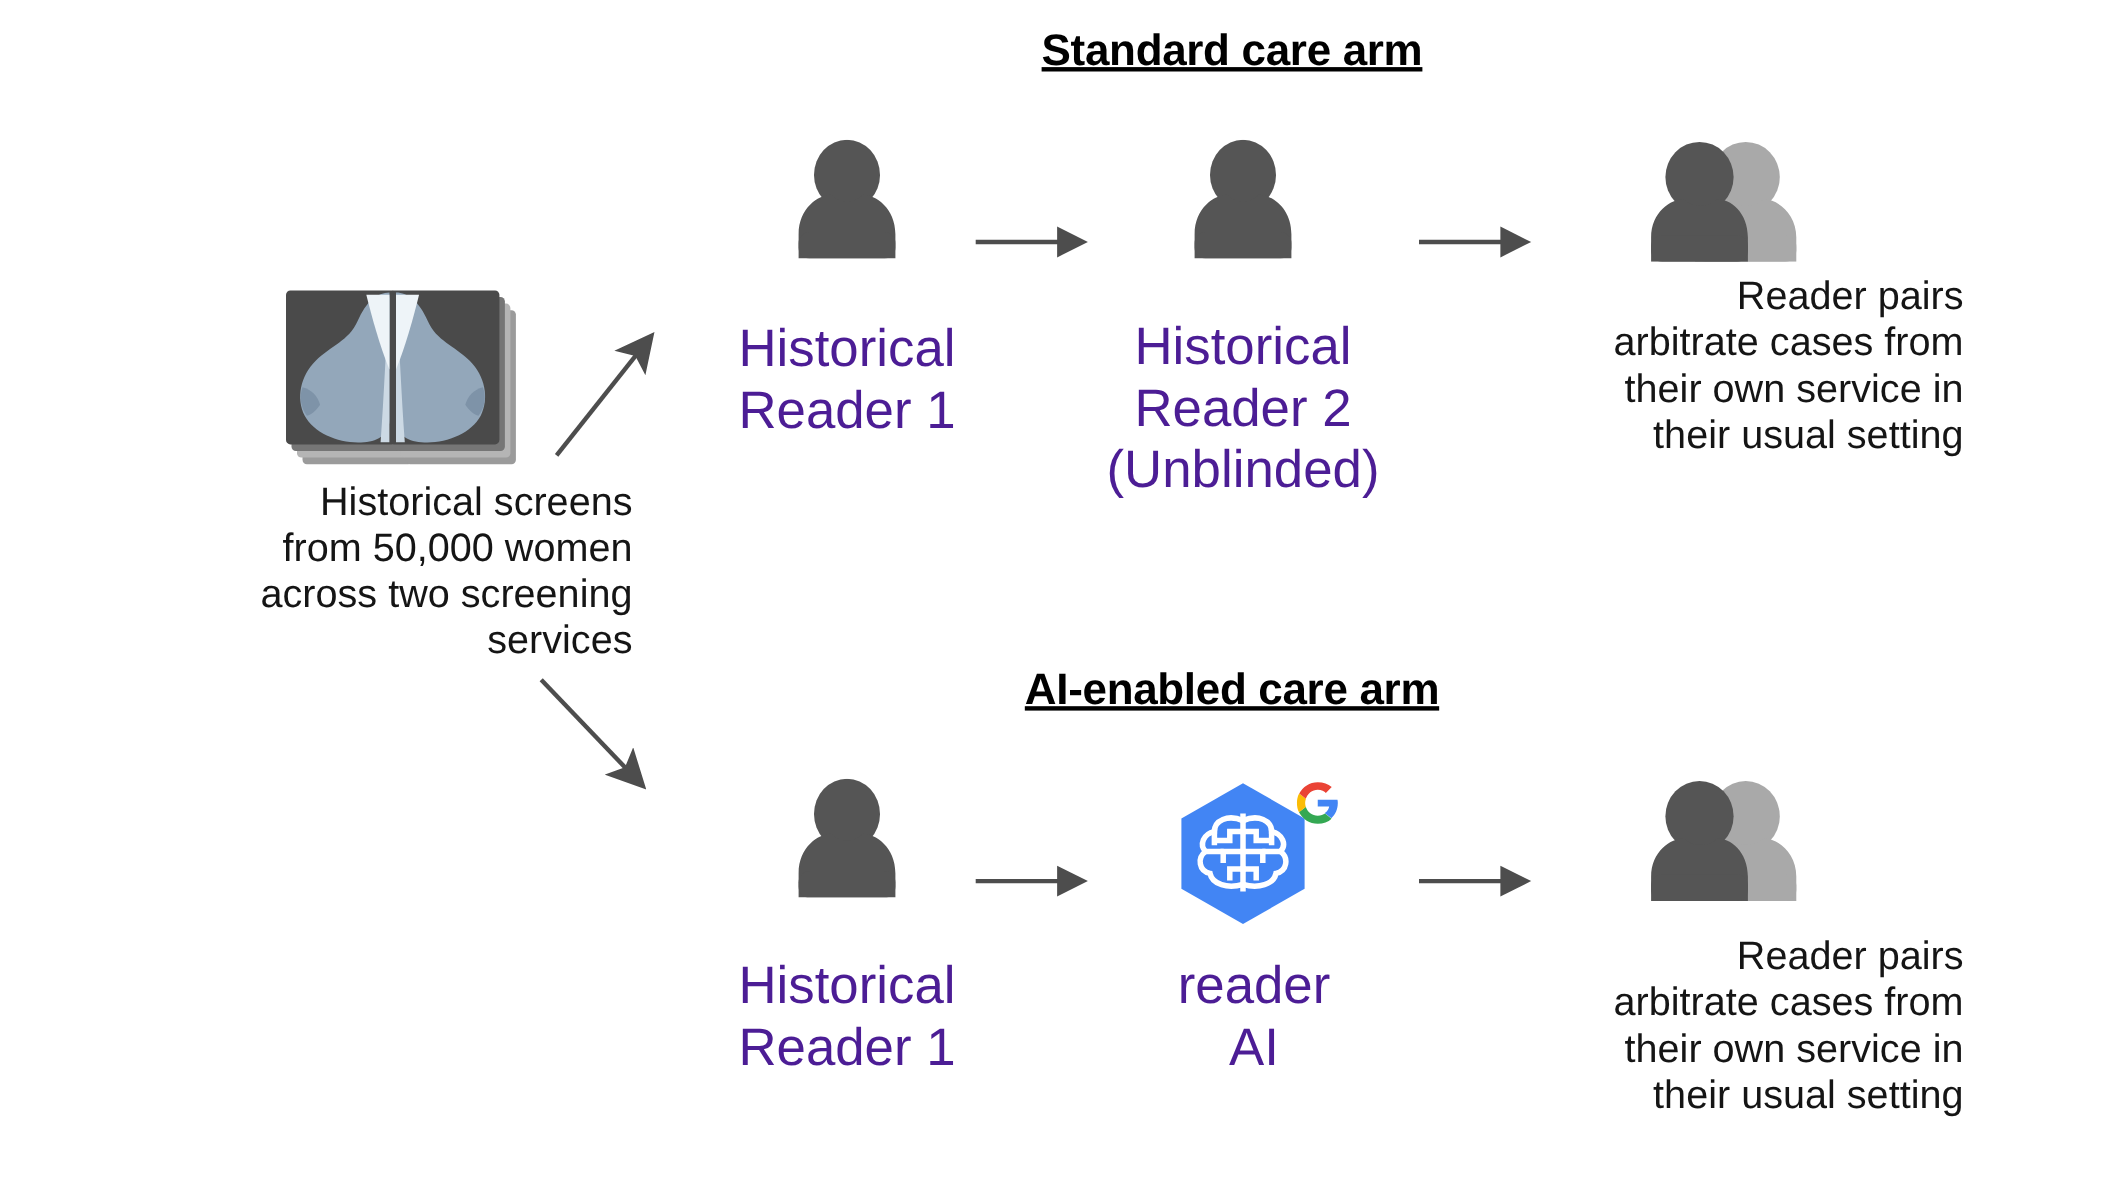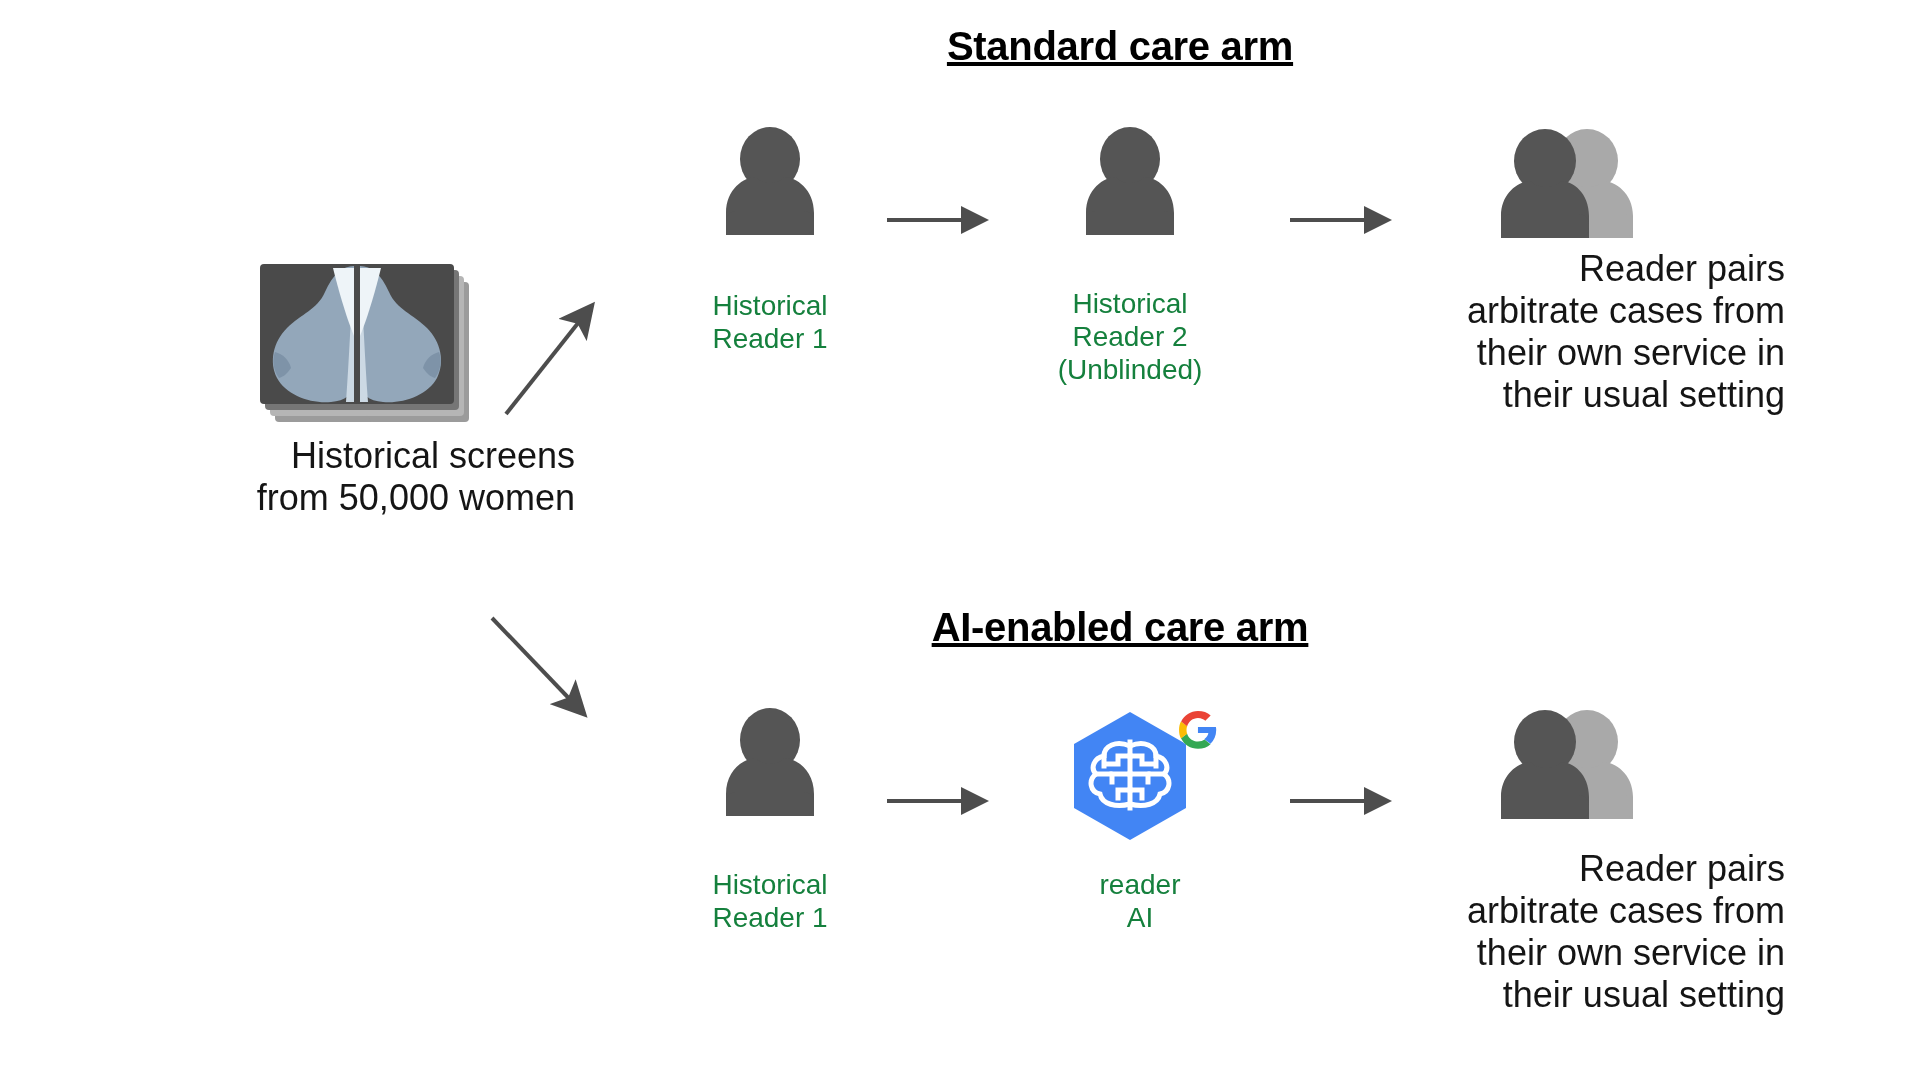--- a/index.html
+++ b/index.html
@@ -30,23 +30,23 @@
     color: #000000;
     text-align: center;
     white-space: nowrap;
     transform: translateX(-50%);
     text-decoration: underline;
   }
 
   
   .node-label {
     position: absolute;
-    font-size: 28px;
+    font-size: 48px;
     line-height: 1.17;
-    color: #15803d;
+    color: #4c1d95;
     text-align: center;
     transform: translateX(-50%);
     font-weight: 400;
   }
   .node-label.narrow { width: 330px; }
 
   .caption {
     position: absolute;
     font-size: 36px;
     line-height: 1.17;
@@ -113,20 +113,22 @@
         <path d="M101 4 L101 140 L93 140 C 96 100, 98 50, 101 4 Z" fill="#ccd9e4"></path>
         <path d="M80 6 C 86 6, 94 6, 101 6 L101 74 C 92 52, 85 26, 80 6 Z" fill="#eef4f8"></path>
         <path d="M26 116 C 20 108, 19 98, 22 90 C 30 92, 36 98, 38 106 C 34 112, 30 115, 26 116 Z" fill="#7e93a8"></path>
       </g>
     </svg>
   </div>
 
   <div class="caption" style="left:360px; top:435px;">
     <div>Historical screens</div>
     <div>from 50,000 women</div>
+    <div>across two screening</div>
+    <div>services</div>
   </div>
 
   <div class="arrow" style="left:498px; top:292px; width:110px; height:130px;">
     <svg width="110" height="130" viewBox="0 0 110 130" aria-hidden="true">
       <defs>
         <marker id="headUp" markerWidth="9" markerHeight="9" refX="7" refY="4.5" orient="auto">
           <path d="M0,0 L9,4.5 L0,9 L2,4.5 Z" fill="#4d4d4d"></path>
         </marker>
       </defs>
       <line x1="8" y1="122" x2="92" y2="16" stroke="#4d4d4d" stroke-width="4" marker-end="url(#headUp)"></line>

